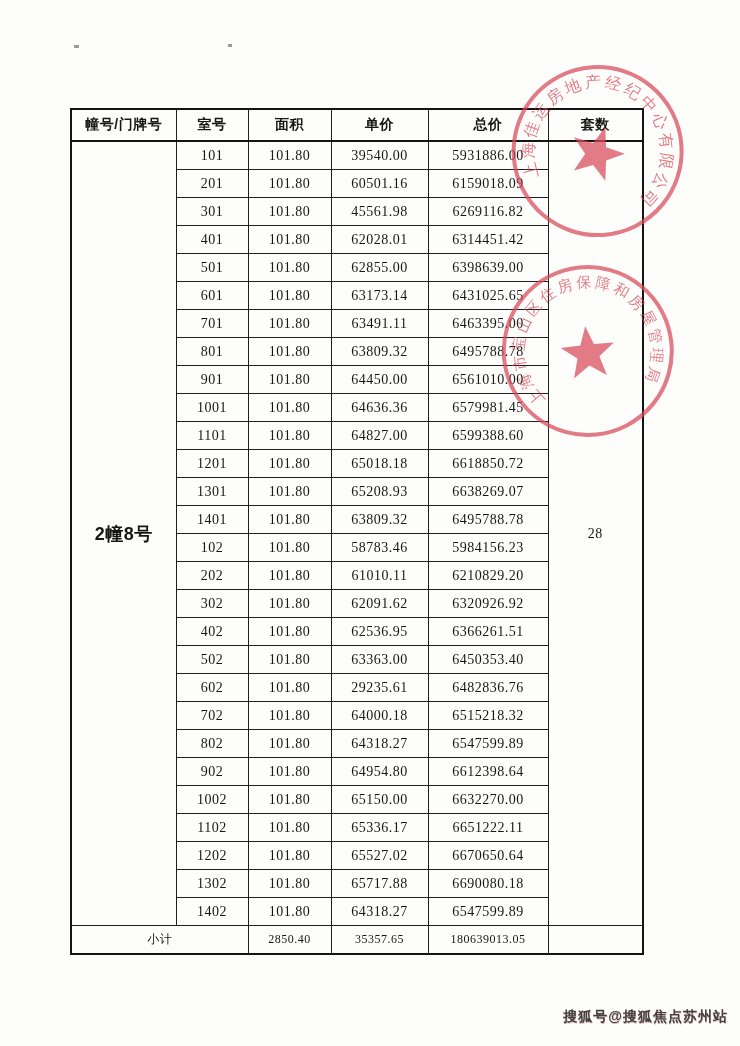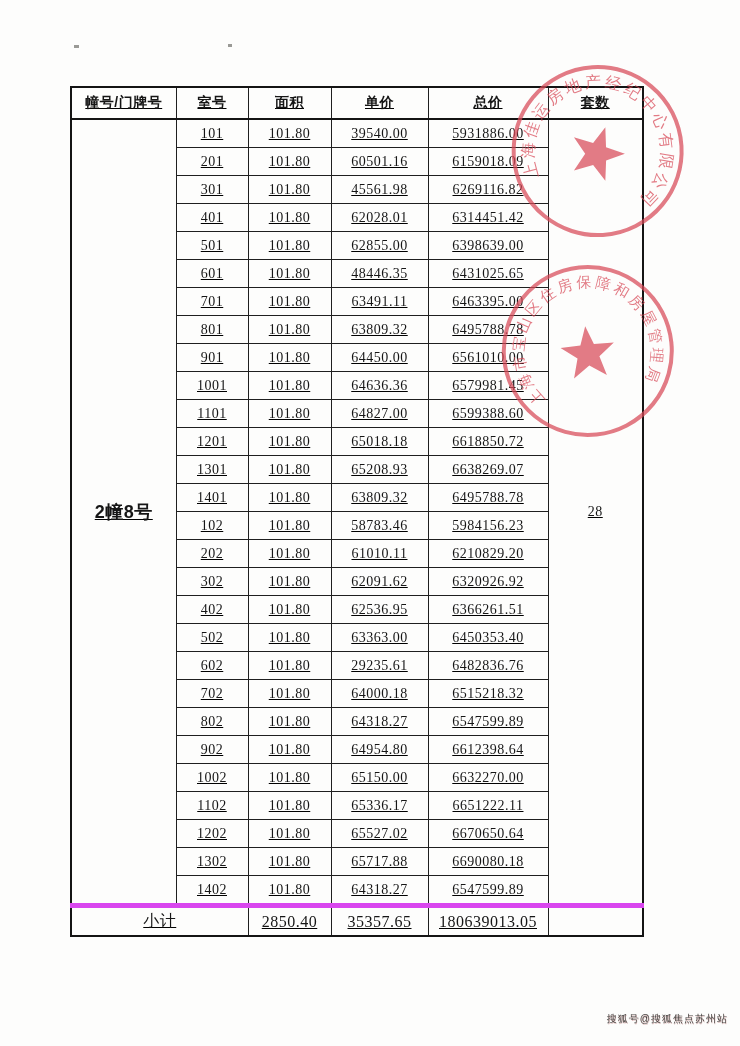--- a/index.html
+++ b/index.html
@@ -13,26 +13,25 @@
   }
   .page {
     position: relative;
     width: 740px;
     height: 1046px;
     background: #fdfdfc;
   }
   .price-table {
     position: absolute;
     left: 70px;
-    top: 86px;
+    top: 108px;
     border-collapse: collapse;
     table-layout: fixed;
     width: 572px;
     background: transparent;
-    text-decoration: underline;
   }
   .price-table td {
     border: 1px solid #1f1f1f;
     text-align: center;
     vertical-align: middle;
     font-size: 14px;
     color: #161616;
     height: 27px;
     padding: 0 2px;
     letter-spacing: 0.5px;
@@ -44,39 +43,39 @@
     height: 30px;
     border-bottom: 2px solid #141414;
     font-family: "Liberation Sans", "DejaVu Sans", sans-serif;
   }
   .price-table td.col-building {
     font-weight: bold;
     font-family: "Liberation Sans", "DejaVu Sans", sans-serif;
     font-size: 18px;
   }
   .price-table .subtotal td {
-    border-top: 5px solid #d946ef;
-    font-size: 16px;
+    border-top: 1px solid #d946ef;
+    font-size: 12px;
   }
   .price-table .subtotal td.label {
     font-family: "Liberation Sans", "DejaVu Sans", sans-serif;
   }
   .stamp {
     position: absolute;
     pointer-events: none;
     opacity: 0.72;
   }
   .stamp-1 { left: 508px; top: 62px; transform: rotate(18deg); }
   .stamp-2 { left: 499px; top: 262px; transform: rotate(-6deg); }
   .watermark {
     position: absolute;
     right: 12px;
     bottom: 20px;
-    font-size: 10px;
-    font-weight: normal;
+    font-size: 14px;
+    font-weight: bold;
     color: #44403e;
     font-family: "Liberation Sans", "DejaVu Sans", sans-serif;
     letter-spacing: 1px;
     text-shadow: 0.5px 0.5px 0 rgba(160,60,60,0.35);
   }
   .speck { position:absolute; background:#9a9a96; }
 </style>
 </head>
 <body>
 
@@ -131,21 +130,21 @@
         </tr>
         <tr>
           <td>501</td>
           <td>101.80</td>
           <td>62855.00</td>
           <td>6398639.00</td>
         </tr>
         <tr>
           <td>601</td>
           <td>101.80</td>
-          <td>48446.35</td>
+          <td>63173.14</td>
           <td>6431025.65</td>
         </tr>
         <tr>
           <td>701</td>
           <td>101.80</td>
           <td>63491.11</td>
           <td>6463395.00</td>
         </tr>
         <tr>
           <td>801</td>

